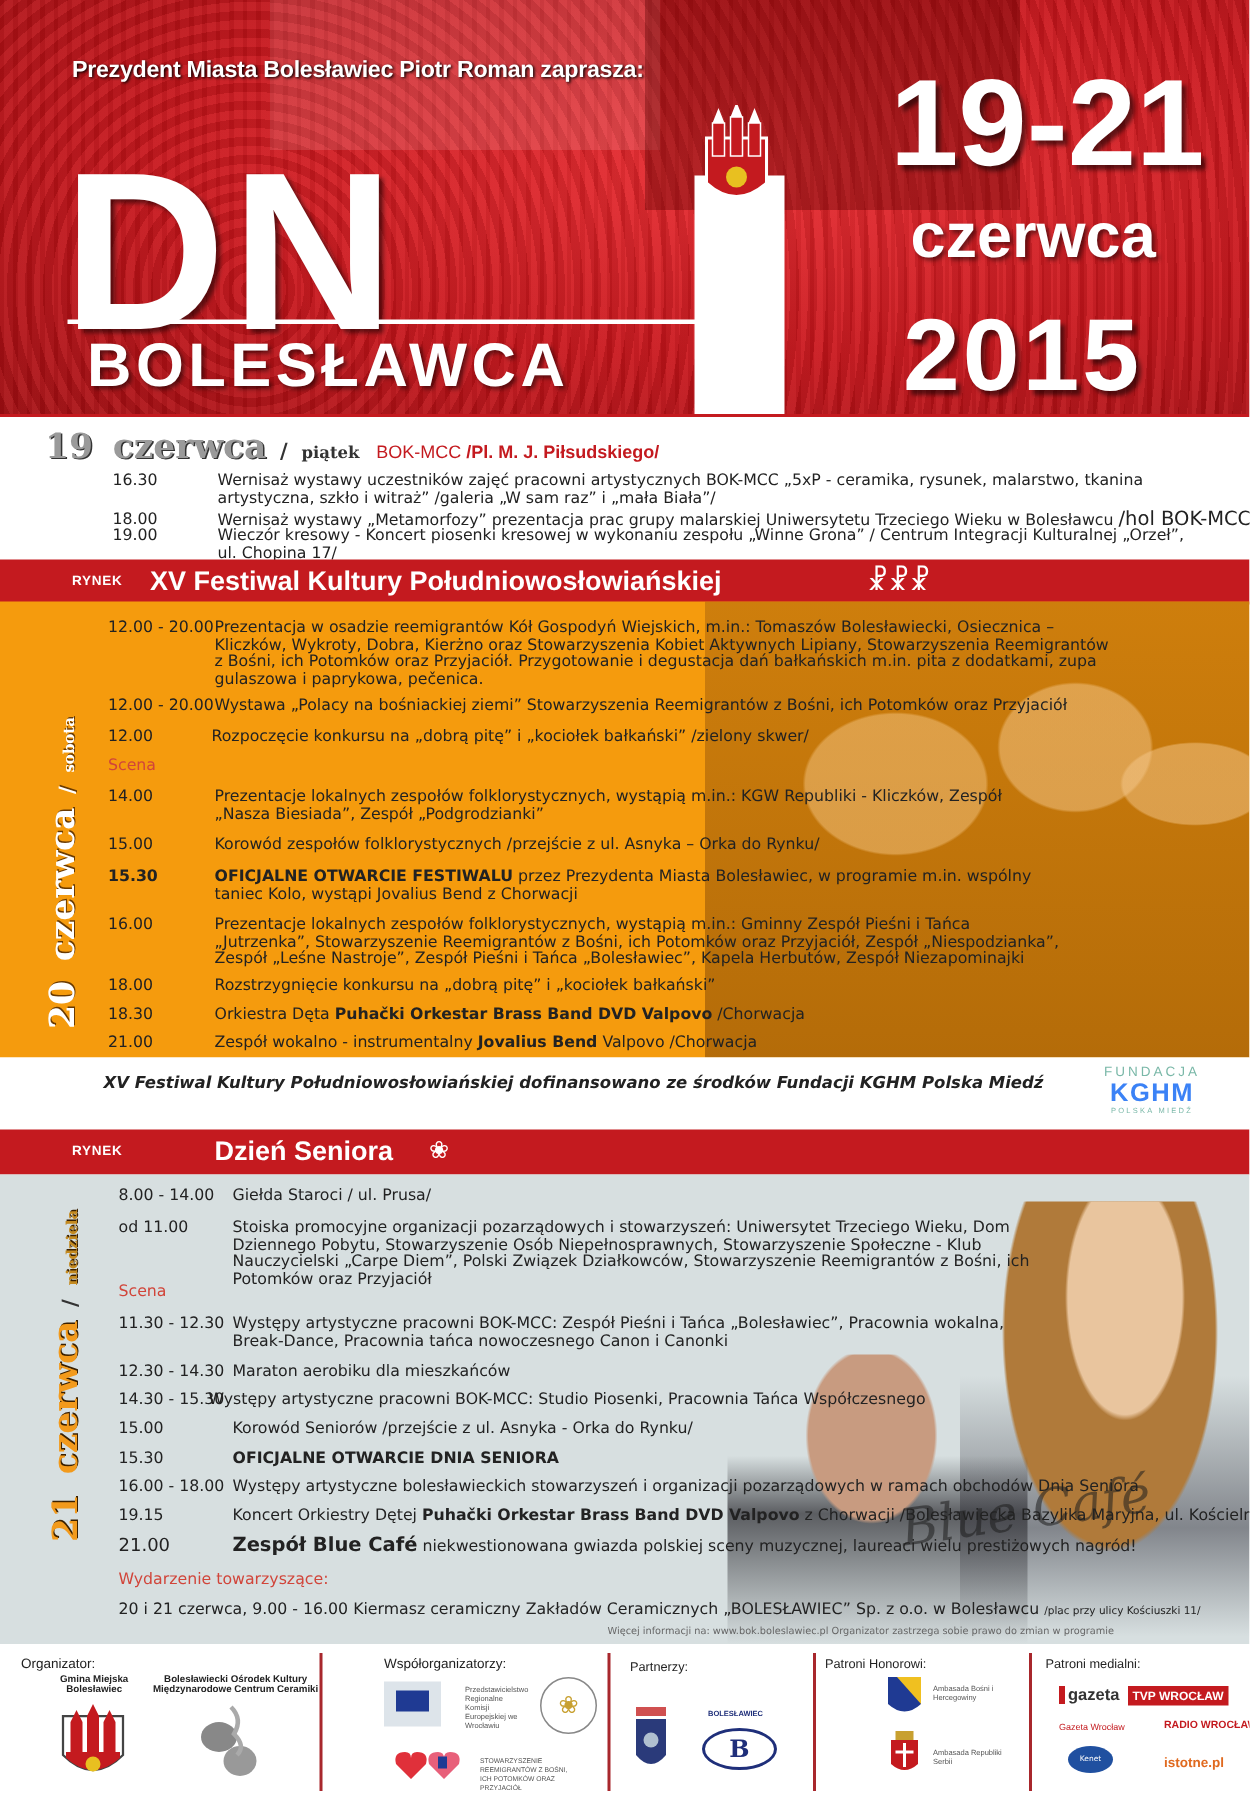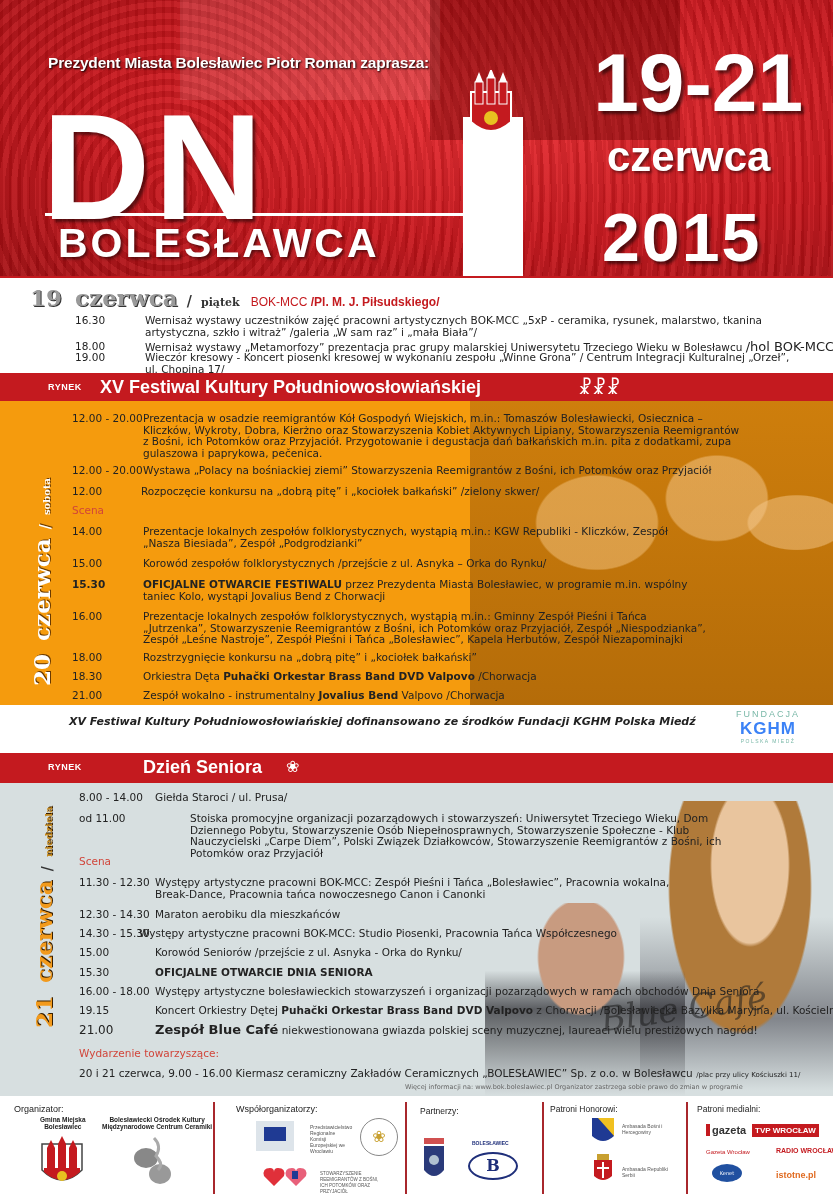--- a/index.html
+++ b/index.html
@@ -3,21 +3,21 @@
 <meta charset="utf-8">
 <style>
   * { box-sizing: border-box; margin: 0; padding: 0; }
   body { width: 833px; height: 1200px; overflow: hidden; background: #ffffff; font-family: "DejaVu Sans", sans-serif; position: relative; }
   .hero { position: absolute; left: 0; top: 0; width: 833px; height: 276px; background: radial-gradient(ellipse at 60% 40%, #e8292e 0%, #c8141a 55%, #a50e12 100%); overflow: hidden; }
   .hero .crowd { position: absolute; inset: 0; background:
       repeating-radial-gradient(circle at 20% 70%, rgba(0,0,0,0.08) 0 6px, rgba(255,255,255,0.04) 6px 12px),
       repeating-linear-gradient(90deg, rgba(0,0,0,0.05) 0 3px, rgba(255,255,255,0.03) 3px 9px); }
   .hero .building { position: absolute; left: 180px; top: 0; width: 260px; height: 100px; background: rgba(255,255,255,0.12); }
   .hero .stage { position: absolute; left: 430px; top: 0; width: 250px; height: 140px; background: rgba(80,0,0,0.35); }
-  .invite { position: absolute; left: 48px; top: 38px; color: #fff; font-family: "Liberation Sans", sans-serif; font-weight: bold; font-size: 15.5px; text-shadow: 1px 1px 2px #000; letter-spacing: -0.2px; margin-top: 16px; }
+  .invite { position: absolute; left: 48px; top: 38px; color: #fff; font-family: "Liberation Sans", sans-serif; font-weight: bold; font-size: 15.5px; text-shadow: 1px 1px 2px #000; letter-spacing: -0.2px; }
   .dni { position: absolute; left: 42px; top: 92px; color: #fff; font-family: "Liberation Sans", sans-serif; font-weight: bold; font-size: 150px; line-height: 150px; letter-spacing: 4px; text-shadow: 3px 3px 3px rgba(0,0,0,0.5); }
   .dni-i { position: absolute; left: 463px; top: 117px; width: 60px; height: 196px; background: #fff; }
   .crest { position: absolute; left: 468px; top: 70px; width: 46px; height: 70px; }
   .rule { position: absolute; left: 45px; top: 213px; width: 476px; height: 3px; background: #fff; }
   .bolesl { position: absolute; left: 58px; top: 220px; color: #fff; font-family: "Liberation Sans", sans-serif; font-weight: bold; font-size: 41px; letter-spacing: 3px; text-shadow: 2px 2px 3px rgba(0,0,0,0.5); }
   .date-big { position: absolute; right: 30px; top: 42px; color: #fff; font-family: "Liberation Sans", sans-serif; font-weight: bold; font-size: 82px; line-height: 82px; text-shadow: 3px 3px 3px rgba(0,0,0,0.55); }
   .date-month { position: absolute; left: 607px; top: 133px; color: #fff; font-family: "Liberation Sans", sans-serif; font-weight: bold; font-size: 42px; text-shadow: 2px 2px 3px rgba(0,0,0,0.5); }
   .date-year { position: absolute; left: 602px; top: 198px; color: #fff; font-family: "Liberation Sans", sans-serif; font-weight: bold; font-size: 68px; letter-spacing: 2px; text-shadow: 3px 3px 3px rgba(0,0,0,0.55); }
 
   .day19 { position: absolute; left: 0; top: 276px; width: 833px; height: 98px; background: #fff; border-top: 2px solid #c41a1f; }
@@ -204,21 +204,21 @@
     <span class="sl" style="color:#333; text-shadow:none;">/</span>
     <span class="wd" style="color:#c48a20;">niedziela</span>
   </div>
 
   <div class="ev" style="left:79px; top:9px; width:700px;">
     <span class="t">8.00 - 14.00</span>
     <span class="d" style="left:76px; white-space:nowrap;">Giełda Staroci / ul. Prusa/</span>
   </div>
   <div class="ev" style="left:79px; top:30px; width:720px;">
     <span class="t">od 11.00</span>
-    <span class="d" style="left:76px; width:560px;margin-left:35px;">Stoiska promocyjne organizacji pozarządowych i stowarzyszeń: Uniwersytet Trzeciego Wieku, Dom Dziennego Pobytu, Stowarzyszenie  Osób Niepełnosprawnych, Stowarzyszenie Społeczne - Klub Nauczycielski „Carpe Diem”, Polski Związek Działkowców, Stowarzyszenie Reemigrantów z Bośni, ich Potomków oraz Przyjaciół</span>
+    <span class="d" style="left:76px; width:560px;">Stoiska promocyjne organizacji pozarządowych i stowarzyszeń: Uniwersytet Trzeciego Wieku, Dom Dziennego Pobytu, Stowarzyszenie  Osób Niepełnosprawnych, Stowarzyszenie Społeczne - Klub Nauczycielski „Carpe Diem”, Polski Związek Działkowców, Stowarzyszenie Reemigrantów z Bośni, ich Potomków oraz Przyjaciół</span>
   </div>
   <div class="ev sub-red" style="left:79px; top:73px;">Scena</div>
   <div class="ev" style="left:79px; top:94px; width:720px;">
     <span class="t">11.30 - 12.30</span>
     <span class="d" style="left:76px; width:550px;">Występy artystyczne pracowni BOK-MCC: Zespół Pieśni i Tańca „Bolesławiec”, Pracownia wokalna, Break-Dance, Pracownia tańca nowoczesnego Canon i Canonki</span>
   </div>
   <div class="ev" style="left:79px; top:126px; width:700px;">
     <span class="t">12.30 - 14.30</span>
     <span class="d" style="left:76px; white-space:nowrap;">Maraton aerobiku dla mieszkańców</span>
   </div>
@@ -269,21 +269,21 @@
   </svg>
   <span class="lbl b" style="left:102px; top:20px; font-size:6.5px; text-align:center; white-space:pre-line;">Bolesławiecki Ośrodek Kultury
 Międzynarodowe Centrum Ceramiki</span>
   <svg class="shape" style="left:132px; top:40px;" width="40" height="52" viewBox="0 0 40 52">
     <ellipse cx="14" cy="22" rx="12" ry="10" fill="#888"></ellipse>
       <ellipse cx="28" cy="38" rx="11" ry="10" fill="#999"></ellipse>
       <path d="M22 2 Q30 10 24 20 Q32 28 26 34" stroke="#aaa" stroke-width="3" fill="none"></path>
   </svg>
   <div class="vsep" style="left:213px;"></div>
 
-  <span class="lbl" style="left:236px; top:8px; font-size:9px;">Współorganizatorzy:</span>
+  <span class="lbl" style="left:256px; top:8px; font-size:9px;">Współorganizatorzy:</span>
   <div class="shape" style="left:256px; top:25px; width:38px; height:30px; background:#dde4ea;">
     <div style="position:absolute; left:8px; top:6px; width:22px; height:14px; background:#1f3a93;"></div>
   </div>
   <span class="small" style="left:310px; top:28px; width:40px;">Przedstawicielstwo Regionalne Komisji Europejskiej we Wrocławiu</span>
   <div class="shape" style="left:360px; top:22px; width:38px; height:38px; border-radius:50%; border:1px solid #888; background:#fff;">
     <div style="position:absolute; left:9px; top:9px; width:18px; height:18px; color:#c8a030; font-size:16px; line-height:18px; text-align:center;">❀</div>
   </div>
   <svg class="shape" style="left:262px; top:70px;" width="48" height="22" viewBox="0 0 48 22">
     <path d="M12 20 L2 10 Q0 2 8 2 Q12 2 12 6 Q12 2 16 2 Q24 2 22 10Z" fill="#e0303a"></path>
     <path d="M34 20 L24 10 Q22 2 30 2 Q34 2 34 6 Q34 2 38 2 Q46 2 44 10Z" fill="#e8607a"></path>

